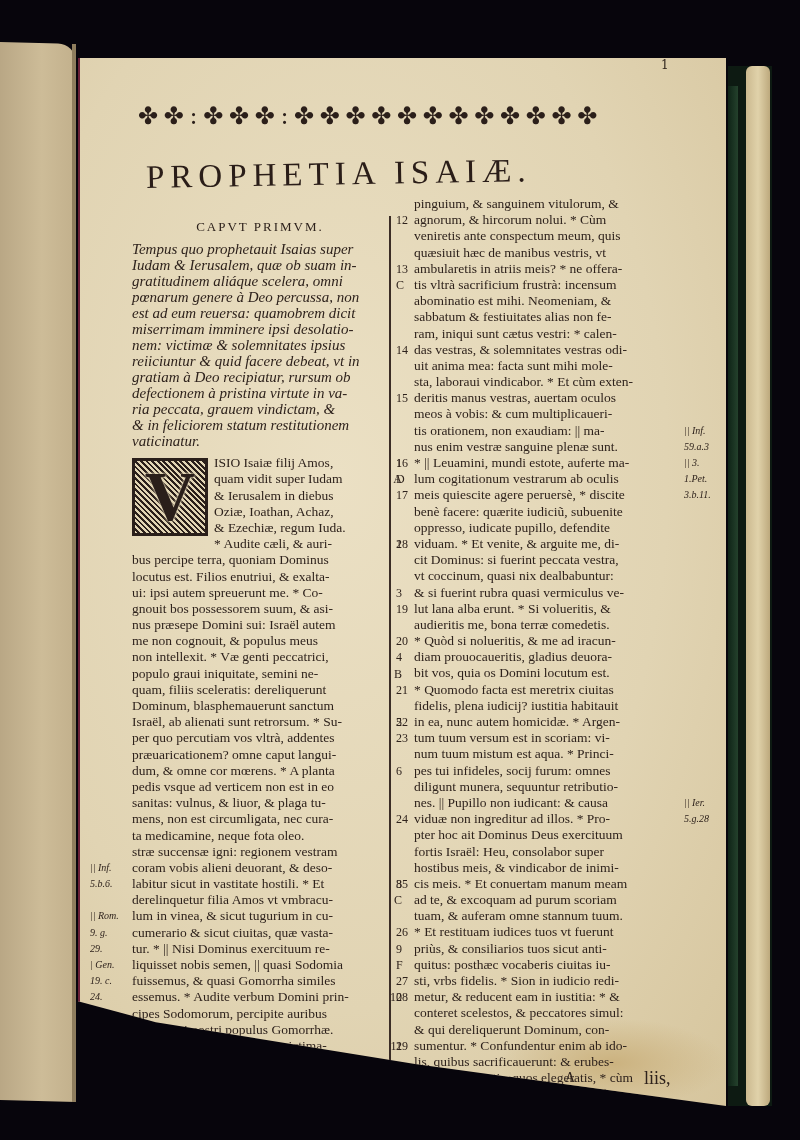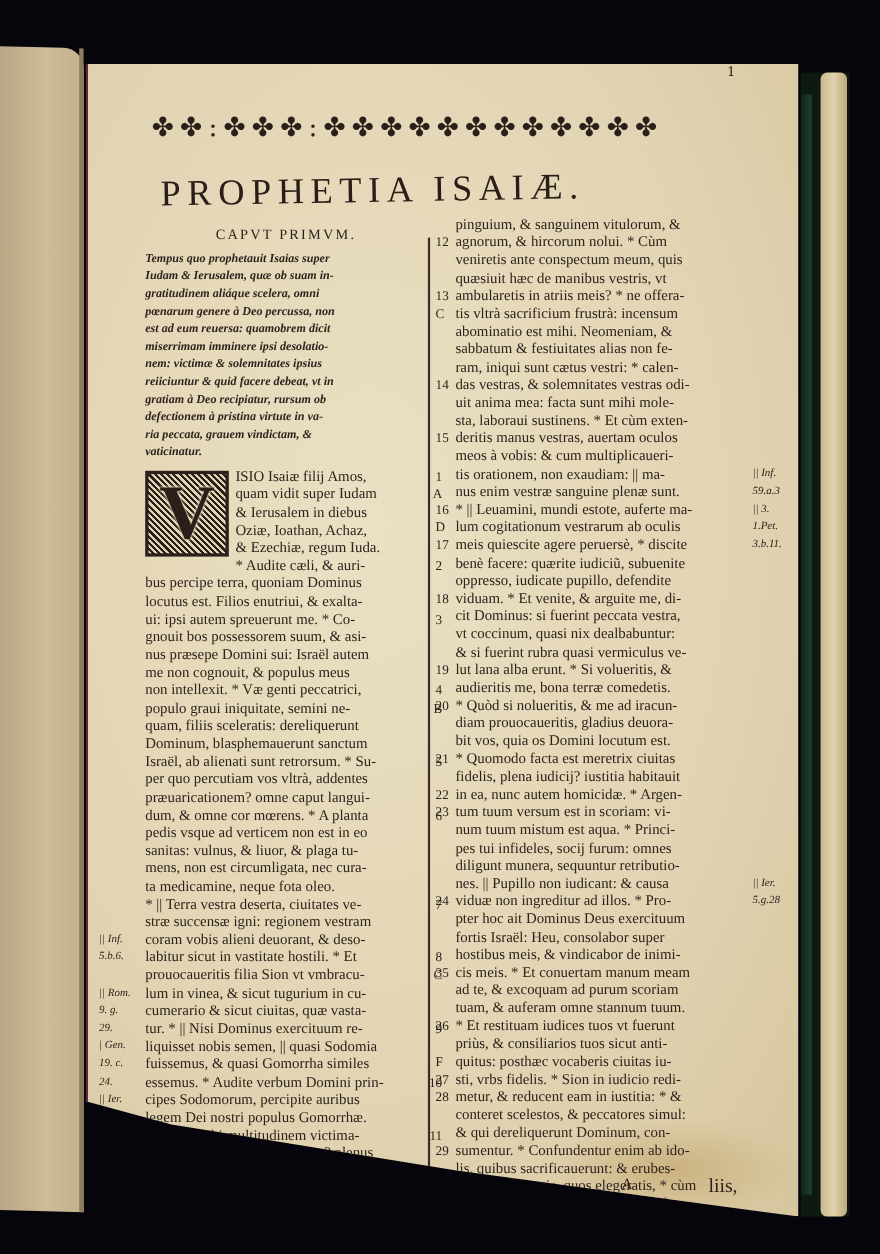--- a/index.html
+++ b/index.html
@@ -11,22 +11,22 @@
   .right-edge .leaf{position:absolute;left:18px;top:0;width:24px;height:1040px;background:linear-gradient(90deg,#cbb98f,#e0d2aa 50%,#bda97d);border-radius:6px;}
   .page{position:absolute;left:78px;top:58px;width:648px;height:1048px;background:radial-gradient(ellipse at 40% 40%,#ebe0c4 0%,#e1d4b3 60%,#d6c59d 100%);box-shadow:inset 2px 0 0 #6a2038;clip-path:polygon(0 0,100% 0,100% 100%,52% 96%,12% 92%,0 90%);}
   .stain{position:absolute;left:420px;top:960px;width:230px;height:90px;background:radial-gradient(ellipse,#cbb27f 0%,rgba(203,178,127,0) 70%);}
   .folio-num{position:absolute;left:583px;top:0px;font-size:12px;color:#2a1f18;}
   .ornament{position:absolute;left:60px;top:30px;width:540px;height:40px;display:flex;align-items:flex-end;gap:2px;color:#2b1f1a;font-size:24px;line-height:24px;letter-spacing:-1px;}
   .title{position:absolute;left:68px;top:96px;width:560px;font-family:"Liberation Serif",serif;font-size:33px;letter-spacing:6px;color:#2a1d18;white-space:nowrap;transform:rotate(-1deg);}
   .col{position:absolute;font-family:"Liberation Serif",serif;color:#2e221c;font-size:13.5px;line-height:16.2px;}
   .col-left{left:54px;top:147px;width:256px;}
   .col-right{left:336px;top:138px;width:266px;}
   .divider{position:absolute;left:311px;top:158px;width:2px;height:860px;background:#3b2d26;}
-  .chapter-head{text-align:center;letter-spacing:2px;font-size:13px;margin-bottom:6px;}
-  .summary{font-style:italic;font-size:11px;line-height:16px;text-align:justify;font-weight:bold;}
+  .chapter-head{text-align:center;letter-spacing:2px;font-size:13px;margin-bottom:6px;margin-top:14px;}
+  .summary{font-style:italic;font-size:15px;line-height:16px;text-align:justify;}
   .line{white-space:nowrap;overflow:visible;position:relative;height:16.2px;}
   .line .txt{display:inline-block;}
   .vnum{position:absolute;font-size:12px;color:#2e221c;}
   .col-left .vnum{right:-14px;}
   .col-right .vnum{left:-18px;}
   .marg{position:absolute;font-style:italic;font-size:10px;color:#2e221c;white-space:nowrap;}
   .col-left .marg{left:-42px;}
   .col-right .marg{left:270px;}
   .dropcap-row{display:flex;}
   .dropcap{width:76px;height:78px;margin-right:6px;margin-top:3px;background:#2a1f1a;position:relative;flex-shrink:0;}
@@ -60,20 +60,21 @@
         <div>Iudam &amp; Ierusalem, quæ ob suam in-</div>
         <div>gratitudinem aliáque scelera, omni</div>
         <div>pœnarum genere à Deo percussa, non</div>
         <div>est ad eum reuersa: quamobrem dicit</div>
         <div>miserrimam imminere ipsi desolatio-</div>
         <div>nem: victimæ &amp; solemnitates ipsius</div>
         <div>reiiciuntur &amp; quid facere debeat, vt in</div>
         <div>gratiam à Deo recipiatur, rursum ob</div>
         <div>defectionem à pristina virtute in va-</div>
         <div>ria peccata, grauem vindictam, &amp;</div>
+        <div>&amp; in feliciorem statum restitutionem</div>
         <div>vaticinatur.</div>
       </div>
     <div class="dropcap-row" style="margin-top:6px;">
       <div class="dropcap">
         <div class="inner"></div>
         <div class="letter">V</div>
       </div>
       <div id="dropcap-lines" style="flex:1;position:relative;">
           <div class="line"><span class="txt">ISIO Isaiæ filij Amos,</span><span class="vnum" style="right: -14px;">1</span></div>
           <div class="line"><span class="txt">quam vidit super Iudam</span><span class="vnum" style="right: -14px;">A</span></div>
@@ -95,25 +96,24 @@
         <div class="line"><span class="txt">quam, filiis sceleratis: dereliquerunt</span></div>
         <div class="line"><span class="txt">Dominum, blasphemauerunt sanctum</span></div>
         <div class="line"><span class="txt">Israël, ab alienati sunt retrorsum. * Su-</span><span class="vnum">5</span></div>
         <div class="line"><span class="txt">per quo percutiam vos vltrà, addentes</span></div>
         <div class="line"><span class="txt">præuaricationem? omne caput langui-</span></div>
         <div class="line"><span class="txt">dum, &amp; omne cor mœrens. * A planta</span><span class="vnum">6</span></div>
         <div class="line"><span class="txt">pedis vsque ad verticem non est in eo</span></div>
         <div class="line"><span class="txt">sanitas: vulnus, &amp; liuor, &amp; plaga tu-</span></div>
         <div class="line"><span class="txt">mens, non est circumligata, nec cura-</span></div>
         <div class="line"><span class="txt">ta medicamine, neque fota oleo.</span></div>
-        <div class="line"><span class="txt">* || Terra vestra deserta, ciuitates ve-</span><span class="vnum">7</span></div>
         <div class="line"><span class="txt">stræ succensæ igni: regionem vestram</span></div>
         <div class="line"><span class="txt">coram vobis alieni deuorant, &amp; deso-</span><span class="marg">|| Inf.</span></div>
         <div class="line"><span class="txt">labitur sicut in vastitate hostili. * Et</span><span class="vnum">8</span><span class="marg">5.b.6.</span></div>
-        <div class="line"><span class="txt">prouocaueritis filia Sion vt vmbracu-</span><span class="vnum">C</span></div>
+        <div class="line"><span class="txt">derelinquetur filia Amos vt vmbracu-</span><span class="vnum">C</span></div>
         <div class="line"><span class="txt">lum in vinea, &amp; sicut tugurium in cu-</span><span class="marg">|| Rom.</span></div>
         <div class="line"><span class="txt">cumerario &amp; sicut ciuitas, quæ vasta-</span><span class="marg">9. g.</span></div>
         <div class="line"><span class="txt">tur. * || Nisi Dominus exercituum re-</span><span class="vnum">9</span><span class="marg">29.</span></div>
         <div class="line"><span class="txt">liquisset nobis semen, || quasi Sodomia</span><span class="marg">| Gen.</span></div>
         <div class="line"><span class="txt">fuissemus, &amp; quasi Gomorrha similes</span><span class="marg">19. c.</span></div>
         <div class="line"><span class="txt">essemus. * Audite verbum Domini prin-</span><span class="vnum">10</span><span class="marg">24.</span></div>
         <div class="line"><span class="txt">cipes Sodomorum, percipite auribus</span><span class="marg">|| Ier.</span></div>
         <div class="line"><span class="txt">legem Dei nostri populus Gomorrhæ.</span><span class="marg">6. e.</span></div>
         <div class="line"><span class="txt">* || Quò mihi multitudinem victima-</span><span class="vnum">11</span><span class="marg">20.</span></div>
         <div class="line"><span class="txt">rum vestrarum, dicit Dominus? plenus</span><span class="marg">Amos</span></div>
@@ -128,21 +128,21 @@
         <div class="line"><span class="txt">agnorum, &amp; hircorum nolui. * Cùm</span><span class="vnum">12</span></div>
         <div class="line"><span class="txt">veniretis ante conspectum meum, quis</span></div>
         <div class="line"><span class="txt">quæsiuit hæc de manibus vestris, vt</span></div>
         <div class="line"><span class="txt">ambularetis in atriis meis? * ne offera-</span><span class="vnum">13</span></div>
         <div class="line"><span class="txt">tis vltrà sacrificium frustrà: incensum</span><span class="vnum">C</span></div>
         <div class="line"><span class="txt">abominatio est mihi. Neomeniam, &amp;</span></div>
         <div class="line"><span class="txt">sabbatum &amp; festiuitates alias non fe-</span></div>
         <div class="line"><span class="txt">ram, iniqui sunt cætus vestri: * calen-</span></div>
         <div class="line"><span class="txt">das vestras, &amp; solemnitates vestras odi-</span><span class="vnum">14</span></div>
         <div class="line"><span class="txt">uit anima mea: facta sunt mihi mole-</span></div>
-        <div class="line"><span class="txt">sta, laboraui sustinens. * Et cùm exten-</span></div>
+        <div class="line"><span class="txt">sta, laboraui vindicabor. * Et cùm exten-</span></div>
         <div class="line"><span class="txt">deritis manus vestras, auertam oculos</span><span class="vnum">15</span></div>
         <div class="line"><span class="txt">meos à vobis: &amp; cum multiplicaueri-</span></div>
         <div class="line"><span class="txt">tis orationem, non exaudiam: || ma-</span><span class="marg">|| Inf.</span></div>
         <div class="line"><span class="txt">nus enim vestræ sanguine plenæ sunt.</span><span class="marg">59.a.3</span></div>
         <div class="line"><span class="txt">* || Leuamini, mundi estote, auferte ma-</span><span class="vnum">16</span><span class="marg">|| 3.</span></div>
         <div class="line"><span class="txt">lum cogitationum vestrarum ab oculis</span><span class="vnum">D</span><span class="marg">1.Pet.</span></div>
         <div class="line"><span class="txt">meis quiescite agere peruersè, * discite</span><span class="vnum">17</span><span class="marg">3.b.11.</span></div>
         <div class="line"><span class="txt">benè facere: quærite iudiciũ, subuenite</span></div>
         <div class="line"><span class="txt">oppresso, iudicate pupillo, defendite</span></div>
         <div class="line"><span class="txt">viduam. * Et venite, &amp; arguite me, di-</span><span class="vnum">18</span></div>

